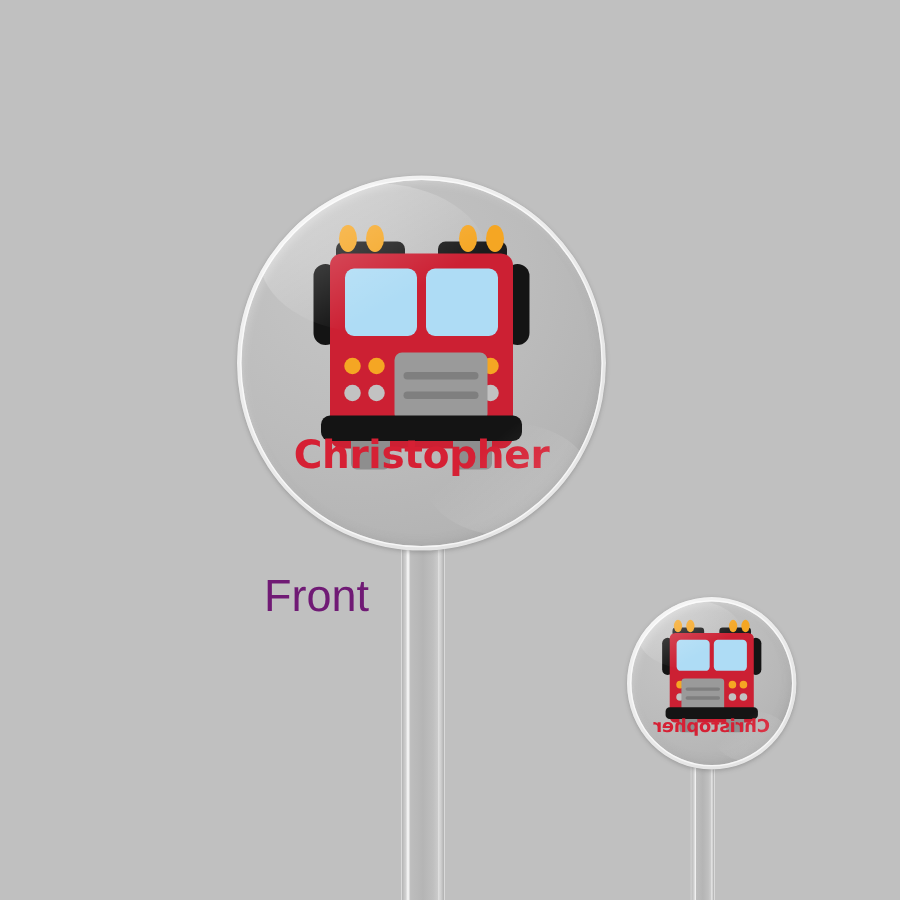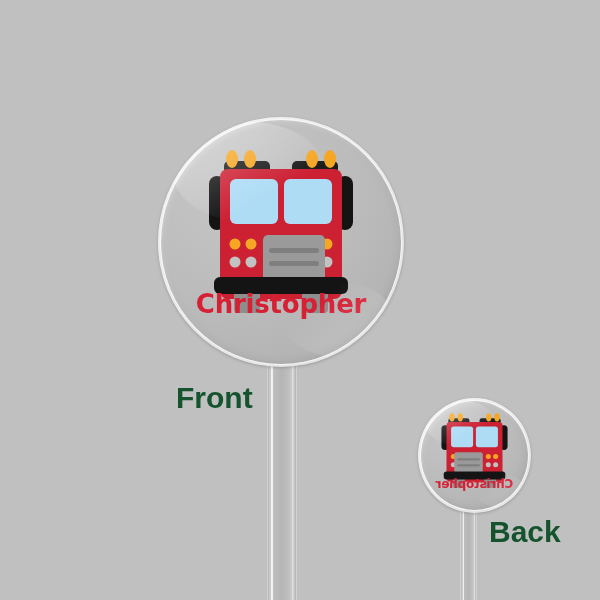--- a/index.html
+++ b/index.html
@@ -161,23 +161,23 @@
     top: 79px;
     font-size: 12px;
   }
   .mirrored {
     transform: scaleX(-1);
   }
 
   
   .caption {
     position: absolute;
-    color: #14532d;
+    color: #701a75;
     font-family: "Liberation Sans", sans-serif;
-    font-weight: bold;
+    font-weight: normal;
     white-space: nowrap;
   }
   #caption-front {
     left: 176px;
     top: 381px;
     font-size: 30px;
   }
   #caption-back {
     left: 489px;
     top: 515px;
@@ -282,15 +282,14 @@
         </svg>
 
         <div id="back-name" class="name-text">Christopher</div>
       </div>
 
       <div class="gloss"></div>
       <div class="gloss2"></div>
     </div>
   </div>
 
-  <div id="caption-back" class="caption">Back</div>
 
 </div>
 
 </body></html>

